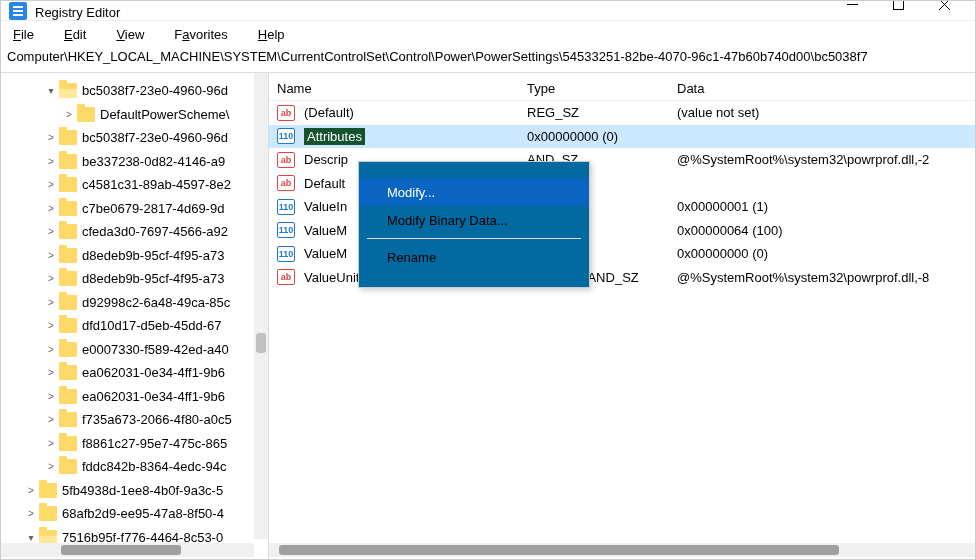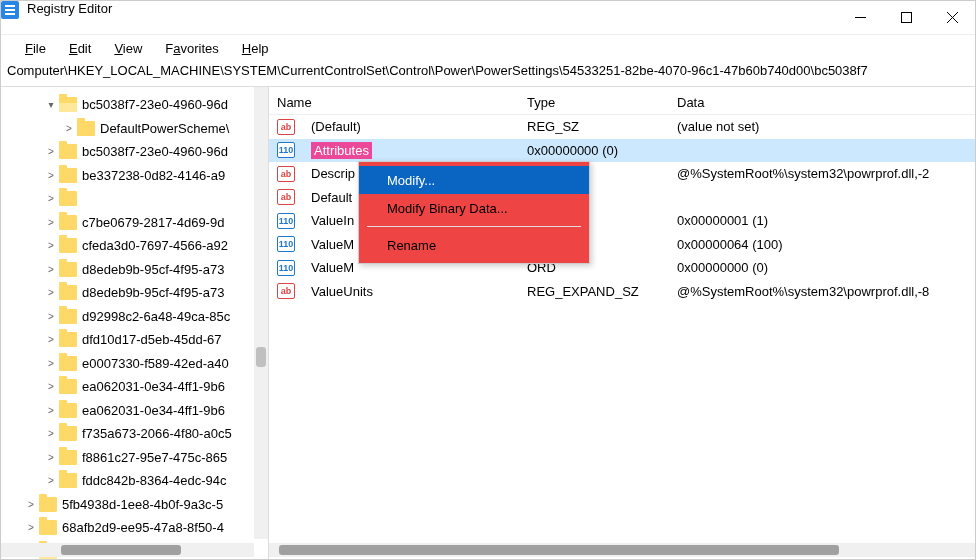--- a/index.html
+++ b/index.html
@@ -1,24 +1,24 @@
 <!DOCTYPE html>
 <html><head>
 <meta charset="utf-8">
 <style>
 *{box-sizing:border-box;margin:0;padding:0;font-family:"Segoe UI",Arial,sans-serif;font-size:13px;color:#000}
 body{background:#fff;width:976px;height:560px;overflow:hidden;border:1px solid #ccc;display:flex;flex-direction:column}
-.titlebar{height:34px;display:flex;align-items:flex-start;padding:0 0;border-bottom:1px solid #eee}
+.titlebar{height:20px;display:flex;align-items:flex-end;padding:0 8px;border-bottom:1px solid #eee}
 .titlebar .icon{width:18px;height:18px;background:#2886e7;border-radius:2px;margin-right:8px;display:flex;align-items:center;justify-content:center}
 .titlebar .icon::before{content:"";width:10px;height:10px;background:linear-gradient(#fff 2px,transparent 2px,transparent 4px,#fff 4px,#fff 6px,transparent 6px,transparent 8px,#fff 8px)}
 .titlebar-title{flex:1}
 .winbtns{display:flex;gap:0}
 .winbtn{width:46px;height:32px;display:flex;align-items:center;justify-content:center;cursor:pointer}
 .winbtn svg{width:11px;height:11px;stroke:#000;stroke-width:1;fill:none}
-.menubar{height:26px;display:flex;align-items:center;padding:0 16px;gap:7px}
+.menubar{height:26px;display:flex;align-items:center;padding:0 4px;gap:14px}
 .menubar span{padding:3px 8px;cursor:pointer}
 .menubar span u{text-decoration:underline}
 .addressbar{height:26px;padding:2px 6px;border-bottom:1px solid #ddd;white-space:nowrap;overflow:hidden}
 .main{flex:1;display:flex;min-height:0}
 .tree{width:268px;border-right:1px solid #ddd;overflow:hidden;padding:6px 0 0 0;position:relative}
 .tree-inner{position:relative;height:100%}
 .tree .row{height:23.5px;display:flex;align-items:center;white-space:nowrap;padding-left:6px}
 .tree .chev{width:16px;text-align:center;color:#666;font-size:10px;cursor:pointer}
 .tree .fld{width:18px;height:15px;background:#ffd968;border-radius:1px;margin-right:5px;position:relative;flex-shrink:0}
 .tree .fld::before{content:"";position:absolute;top:-3px;left:0;width:8px;height:3px;background:#ffd968;border-radius:1px 1px 0 0}
@@ -29,26 +29,26 @@
 .tree-scroll-h{position:absolute;left:0;right:14px;bottom:2px;height:14px;background:#f0f0f0}
 .tree-scroll-h .thumb{position:absolute;top:2px;bottom:2px;left:60px;width:120px;background:#a0a0a0;border-radius:3px}
 .list{flex:1;overflow:hidden;position:relative}
 .list-inner{padding:4px 0}
 .list .hdr{display:flex;height:24px;align-items:center;padding-left:8px;border-bottom:1px solid #eee}
 .list .hdr .col{cursor:pointer}
 .list .row{display:flex;height:23.5px;align-items:center;padding-left:8px}
 .list .col-n{width:250px;display:flex;align-items:center}
 .list .col-t{width:150px}
 .list .col-d{flex:1;white-space:nowrap}
-.list .vico{width:18px;height:16px;margin-right:16px;display:flex;align-items:center;justify-content:center;font-size:9px;font-weight:bold;border-radius:2px;flex-shrink:0}
+.list .vico{width:18px;height:16px;margin-right:9px;display:flex;align-items:center;justify-content:center;font-size:9px;font-weight:bold;border-radius:2px;flex-shrink:0}
 .list .vico.str{background:#fff;border:1px solid #d44;color:#d44}
 .list .vico.bin{background:#fff;border:1px solid #27c;color:#27c}
 .list .sel{background:#cce8ff}
-.list .sel .name{background:#ec4899;color:#fff;padding:1px 3px}
-.ctx{position:absolute;left:358px;top:161px;width:232px;background:#ef4444;border:1px solid #ccc;box-shadow:2px 2px 6px rgba(0,0,0,0.2);z-index:10;padding:4px 0}
+.list .sel .name{background:#14532d;color:#fff;padding:1px 3px}
+.ctx{position:absolute;left:358px;top:161px;width:232px;background:#0369a1;border:1px solid #ccc;box-shadow:2px 2px 6px rgba(0,0,0,0.2);z-index:10;padding:16px 0}
 .ctx .item{height:28px;display:flex;align-items:center;padding-left:28px;cursor:pointer}
 .ctx .item.hov{background:#0a64c2;color:#fff}
 .ctx .sep{height:1px;background:#ddd;margin:4px 8px}
 .list-scroll-h{position:absolute;left:0;right:0;bottom:2px;height:14px;background:#f0f0f0}
 .list-scroll-h .thumb{position:absolute;top:2px;bottom:2px;left:10px;width:560px;background:#a0a0a0;border-radius:3px}
 </style>
 </head>
 <body>
 
 <div class="titlebar">
@@ -103,20 +103,21 @@
           <span class="txt">bc5038f7-23e0-4960-96d</span>
         </div>
         <div class="row" style="padding-left: 42px;">
           <span class="chev">˃</span>
           <span class="fld"></span>
           <span class="txt">be337238-0d82-4146-a9</span>
         </div>
         <div class="row" style="padding-left: 42px;">
           <span class="chev">˃</span>
           <span class="fld"></span>
+          <span class="txt">c4581c31-89ab-4597-8e2</span>
         </div>
         <div class="row" style="padding-left: 42px;">
           <span class="chev">˃</span>
           <span class="fld"></span>
           <span class="txt">c7be0679-2817-4d69-9d</span>
         </div>
         <div class="row" style="padding-left: 42px;">
           <span class="chev">˃</span>
           <span class="fld"></span>
           <span class="txt">cfeda3d0-7697-4566-a92</span>

